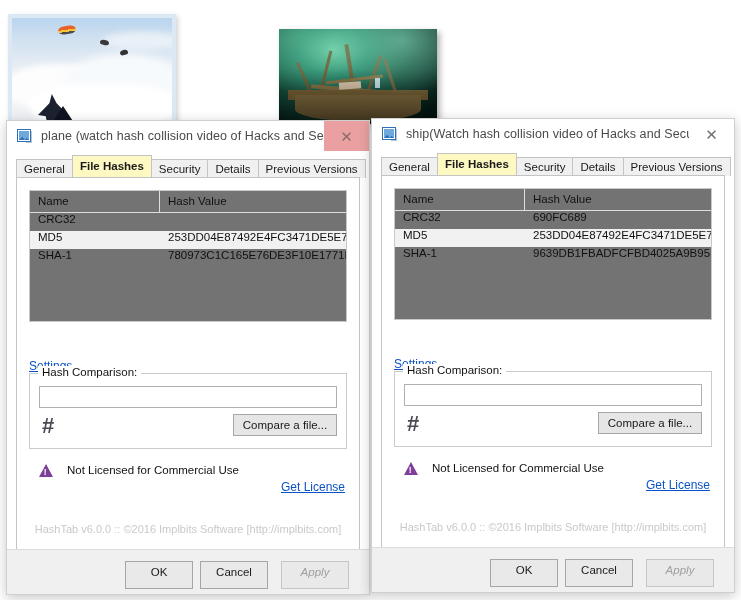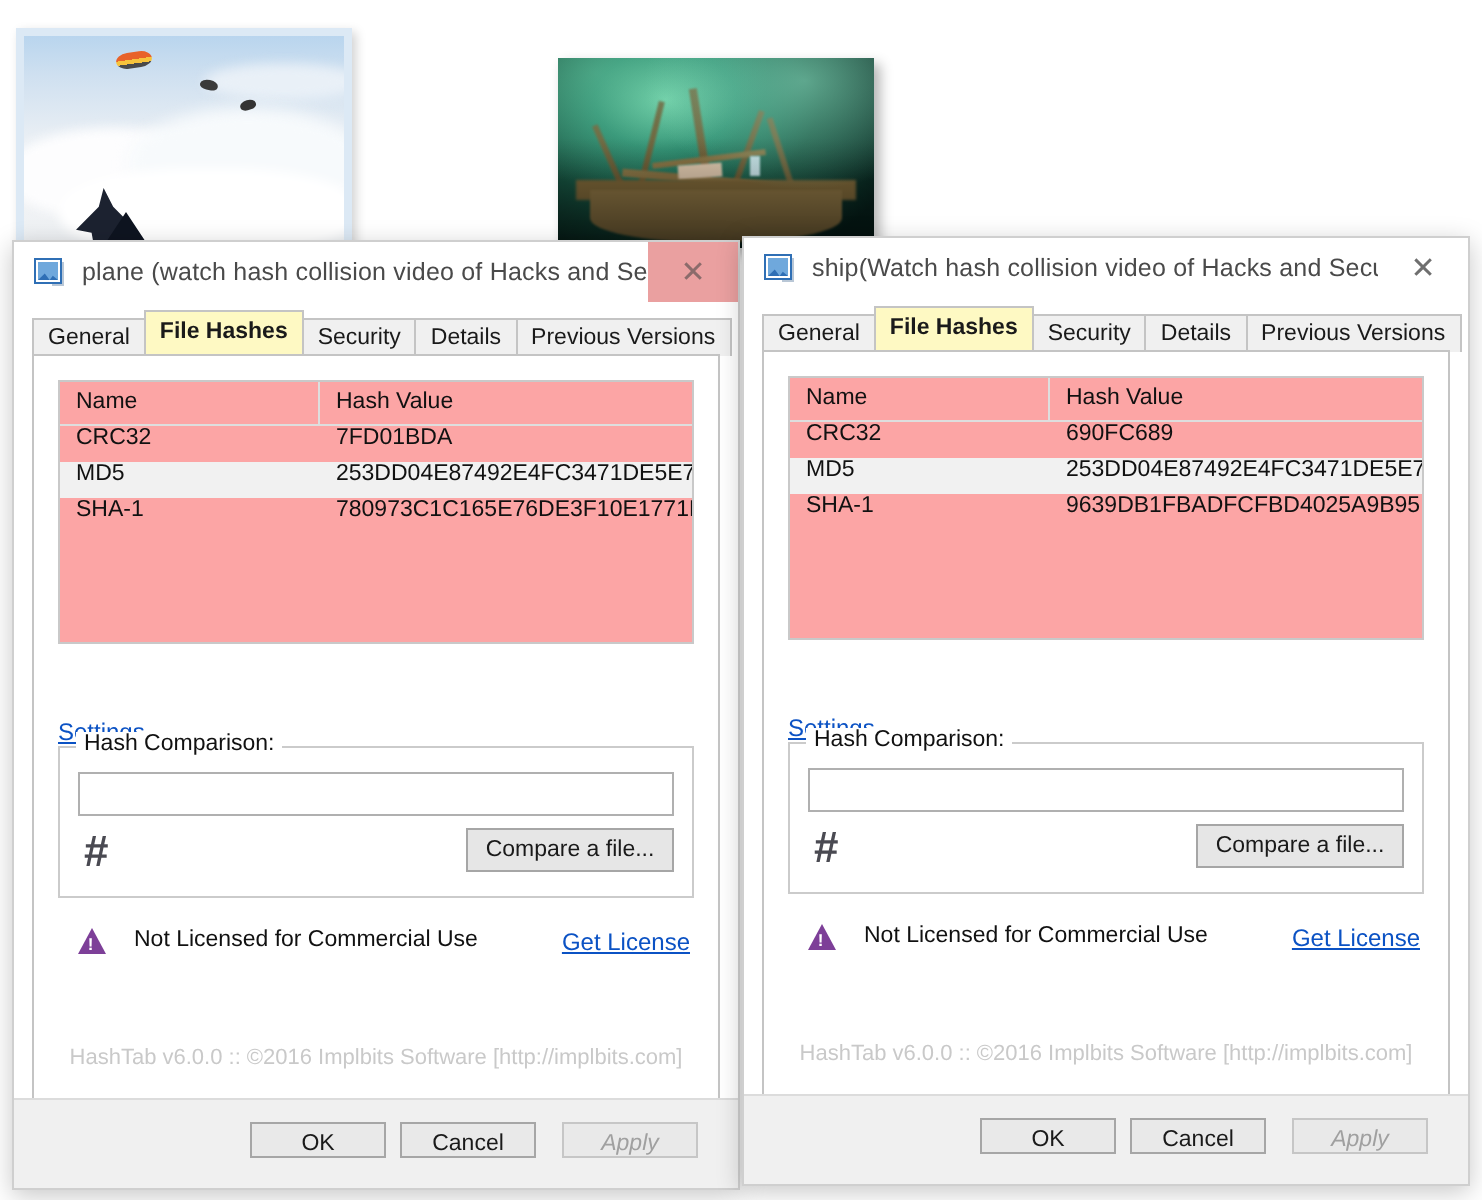--- a/index.html
+++ b/index.html
@@ -73,21 +73,21 @@
   .tab{
     height:19px;line-height:18px;padding:0 7px;font-size:11.5px;color:#1a1a1a;
     background:#f0f0f0;border:1px solid #c4c4c4;border-bottom:none;margin-right:-1px;
     box-sizing:border-box;white-space:nowrap;position:relative;top:2px;
   }
   .tab.active{background:#fef9c3;height:22px;line-height:21px;top:0;z-index:3;font-weight:bold;}
 
   .tabpage{position:absolute;left:9px;right:9px;top:56px;bottom:44px;background:#ffffff;border:1px solid #c4c4c4;box-sizing:border-box;}
 
   
-  .hashlist{position:absolute;left:12px;right:12px;top:12px;height:132px;border:1px solid #c9c9c9;background:#fca5a5;box-sizing:border-box;overflow:hidden;}
+  .hashlist{position:absolute;left:12px;right:12px;top:12px;height:132px;border:1px solid #c9c9c9;background:#737373;box-sizing:border-box;overflow:hidden;}
   .hl-header{display:flex;height:21px;align-items:center;border-bottom:1px solid #dedede;}
   .hl-header .col{font-size:11.5px;color:#111;padding-left:8px;box-sizing:border-box;}
   .col-name{width:130px;flex:0 0 130px;border-right:1px solid #dedede;height:21px;line-height:21px;}
   .col-hash{flex:1 1 auto;height:21px;line-height:21px;}
   .hl-row{display:flex;height:18px;align-items:flex-start;}
   .hl-row.alt{background:#f1f1f1;}
   .hl-row .cell{font-size:11.5px;color:#111;padding-left:8px;box-sizing:border-box;white-space:nowrap;overflow:hidden;}
   .cell-name{width:130px;flex:0 0 130px;}
   .cell-hash{flex:1 1 auto;}
 
@@ -104,27 +104,27 @@
     height:22px;box-sizing:border-box;text-align:center;line-height:20px;cursor:default;
     font-family:"Liberation Sans", sans-serif;
   }
   .btn.disabled{color:#a0a0a0;background:#e6e6e6;border-color:#c6c6c6;font-style:italic;}
   .compare-btn{position:absolute;right:9px;top:40px;width:104px;}
 
   .licrow{position:absolute;left:12px;right:12px;top:285px;height:18px;}
   .warn-ico{position:absolute;left:10px;top:1px;width:0;height:0;border-left:7px solid transparent;border-right:7px solid transparent;border-bottom:13px solid #7d3f98;}
   .warn-ico:after{content:"!";position:absolute;left:-2.2px;top:4.4px;font-size:8.5px;line-height:8px;color:#fff;font-weight:bold;font-family:"Liberation Sans", sans-serif;}
   .lic-text{position:absolute;left:38px;top:1px;font-size:11.5px;color:#111;}
-  .getlic{position:absolute;right:2px;top:1px;text-align:right;}
+  .getlic{position:absolute;right:2px;top:17px;text-align:right;}
 
   .footer-note{position:absolute;left:0;right:0;top:345px;text-align:center;font-size:11px;color:#c9c9c9;}
 
   
   .dlgbtns{position:absolute;left:0;right:0;bottom:0;height:44px;background:#f0f0f0;border-top:1px solid #dcdcdc;}
-  .dlgbtns .btn{position:absolute;top:11px;width:68px;height:18px;line-height:21px;background:#e9e9e9;}
+  .dlgbtns .btn{position:absolute;top:11px;width:68px;height:28px;line-height:21px;background:#e9e9e9;}
   .btn-ok{right:176px;}
   .btn-cancel{right:101px;}
   .btn-apply{right:20px;}
 </style>
 </head>
 <body>
 
 <div class="photo" id="photo-plane">
   <div class="cloudD"></div>
   <div class="cloudA"></div>
@@ -176,21 +176,20 @@
 
   <div class="tabpage">
 
     <div class="hashlist">
       <div class="hl-header">
         <div class="col col-name">Name</div>
         <div class="col col-hash">Hash Value</div>
       </div>
       <div class="hl-row">
         <div class="cell cell-name">CRC32</div>
-        <div class="cell cell-hash">7FD01BDA</div>
       </div>
       <div class="hl-row alt">
         <div class="cell cell-name">MD5</div>
         <div class="cell cell-hash">253DD04E87492E4FC3471DE5E776B</div>
       </div>
       <div class="hl-row">
         <div class="cell cell-name">SHA-1</div>
         <div class="cell cell-hash">780973C1C165E76DE3F10E1771DB3...</div>
       </div>
     </div>

